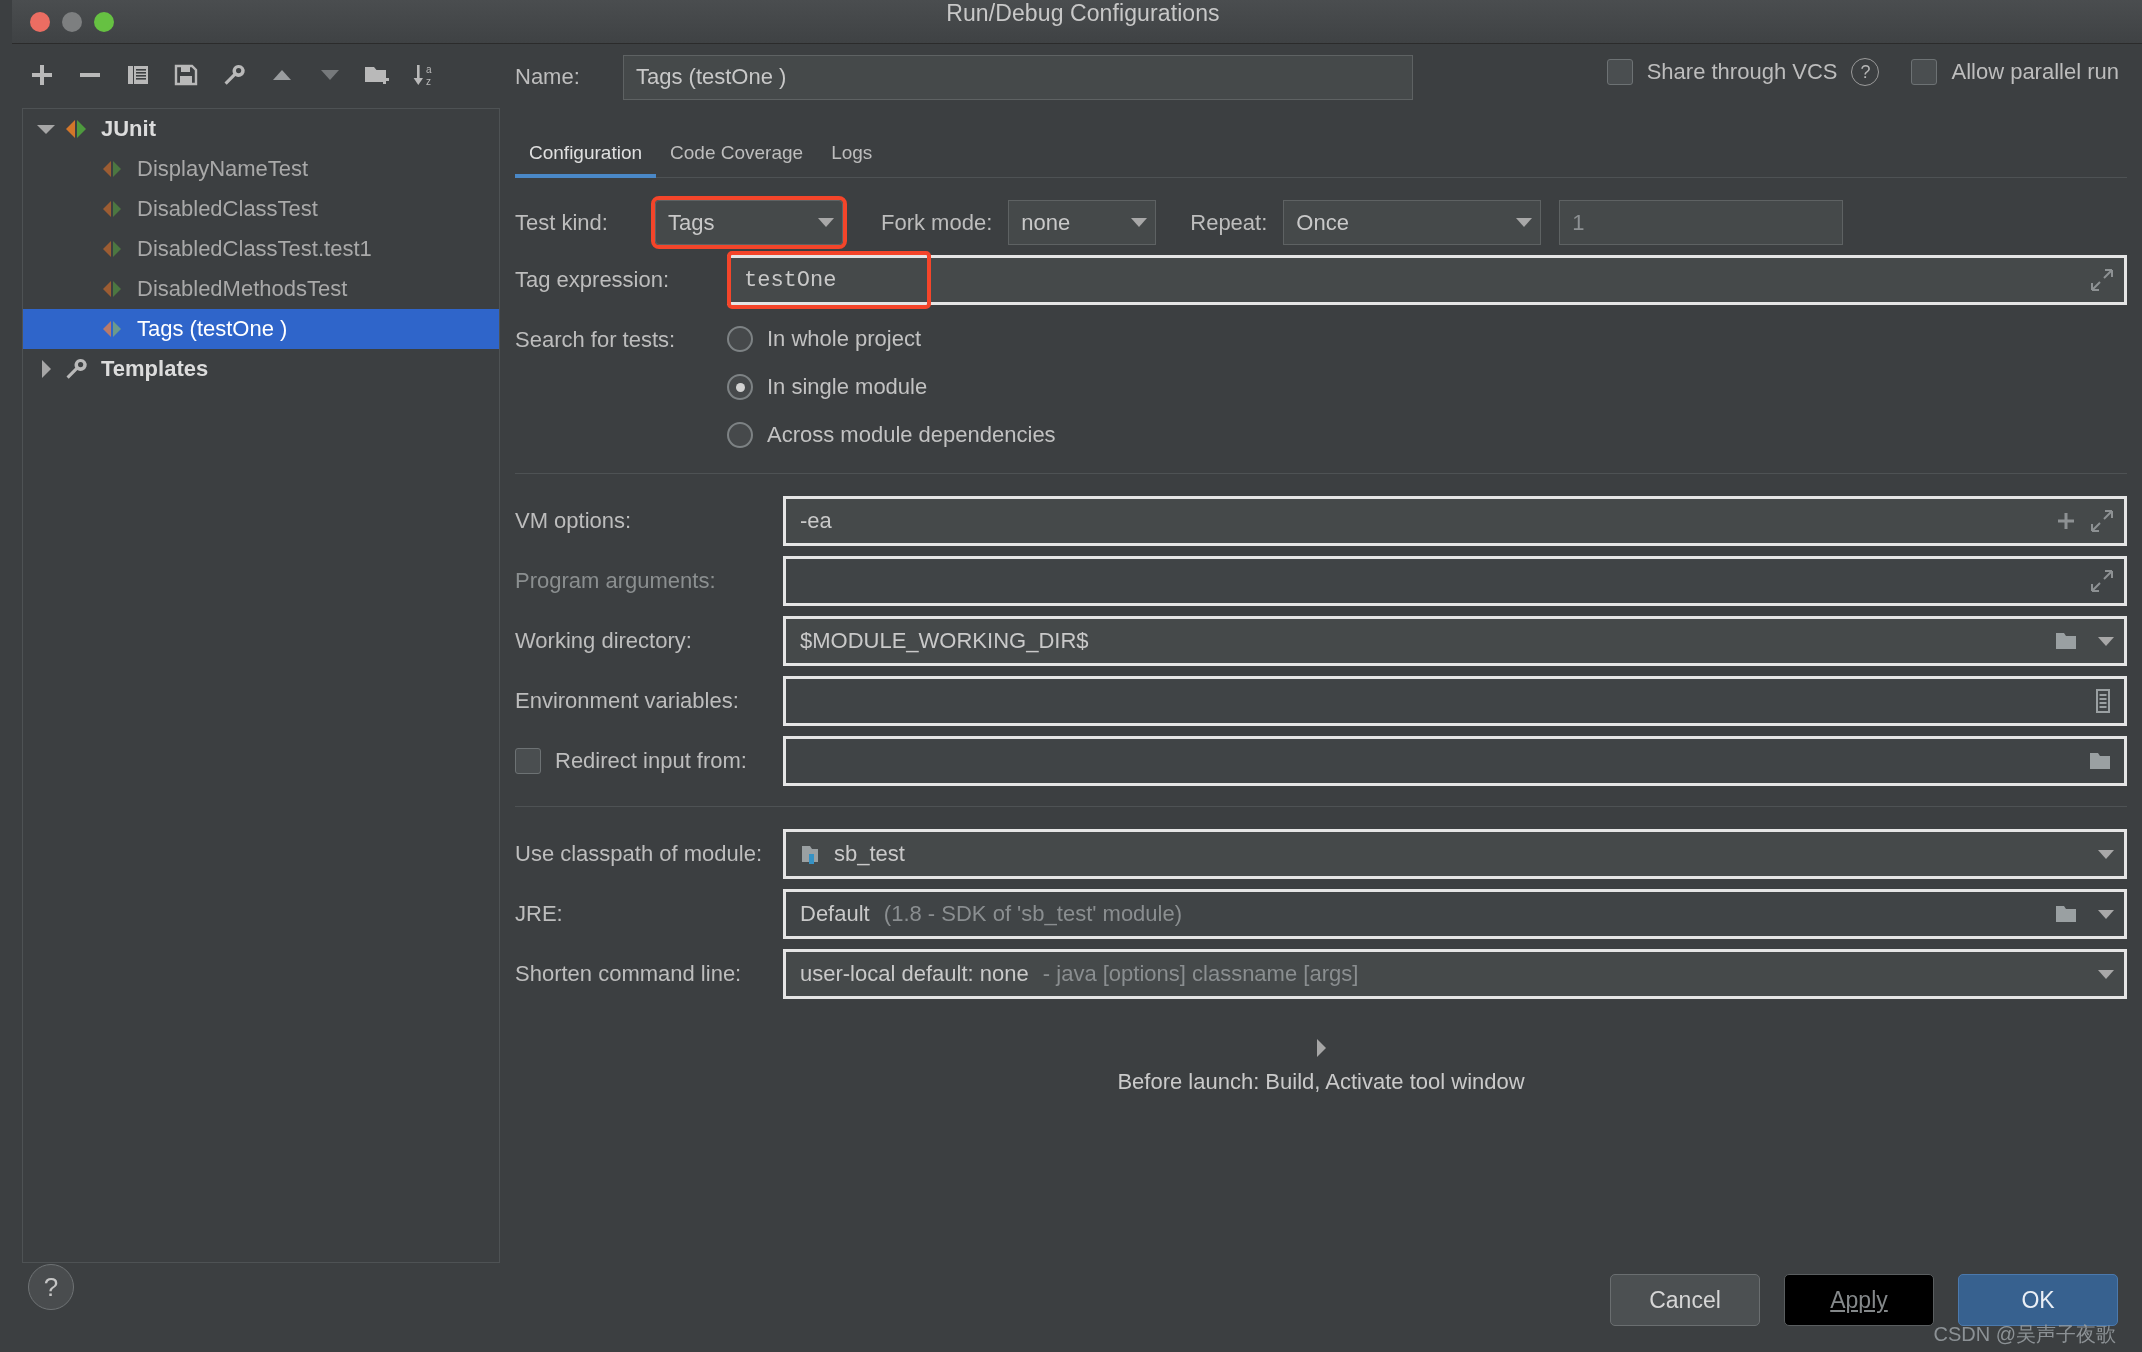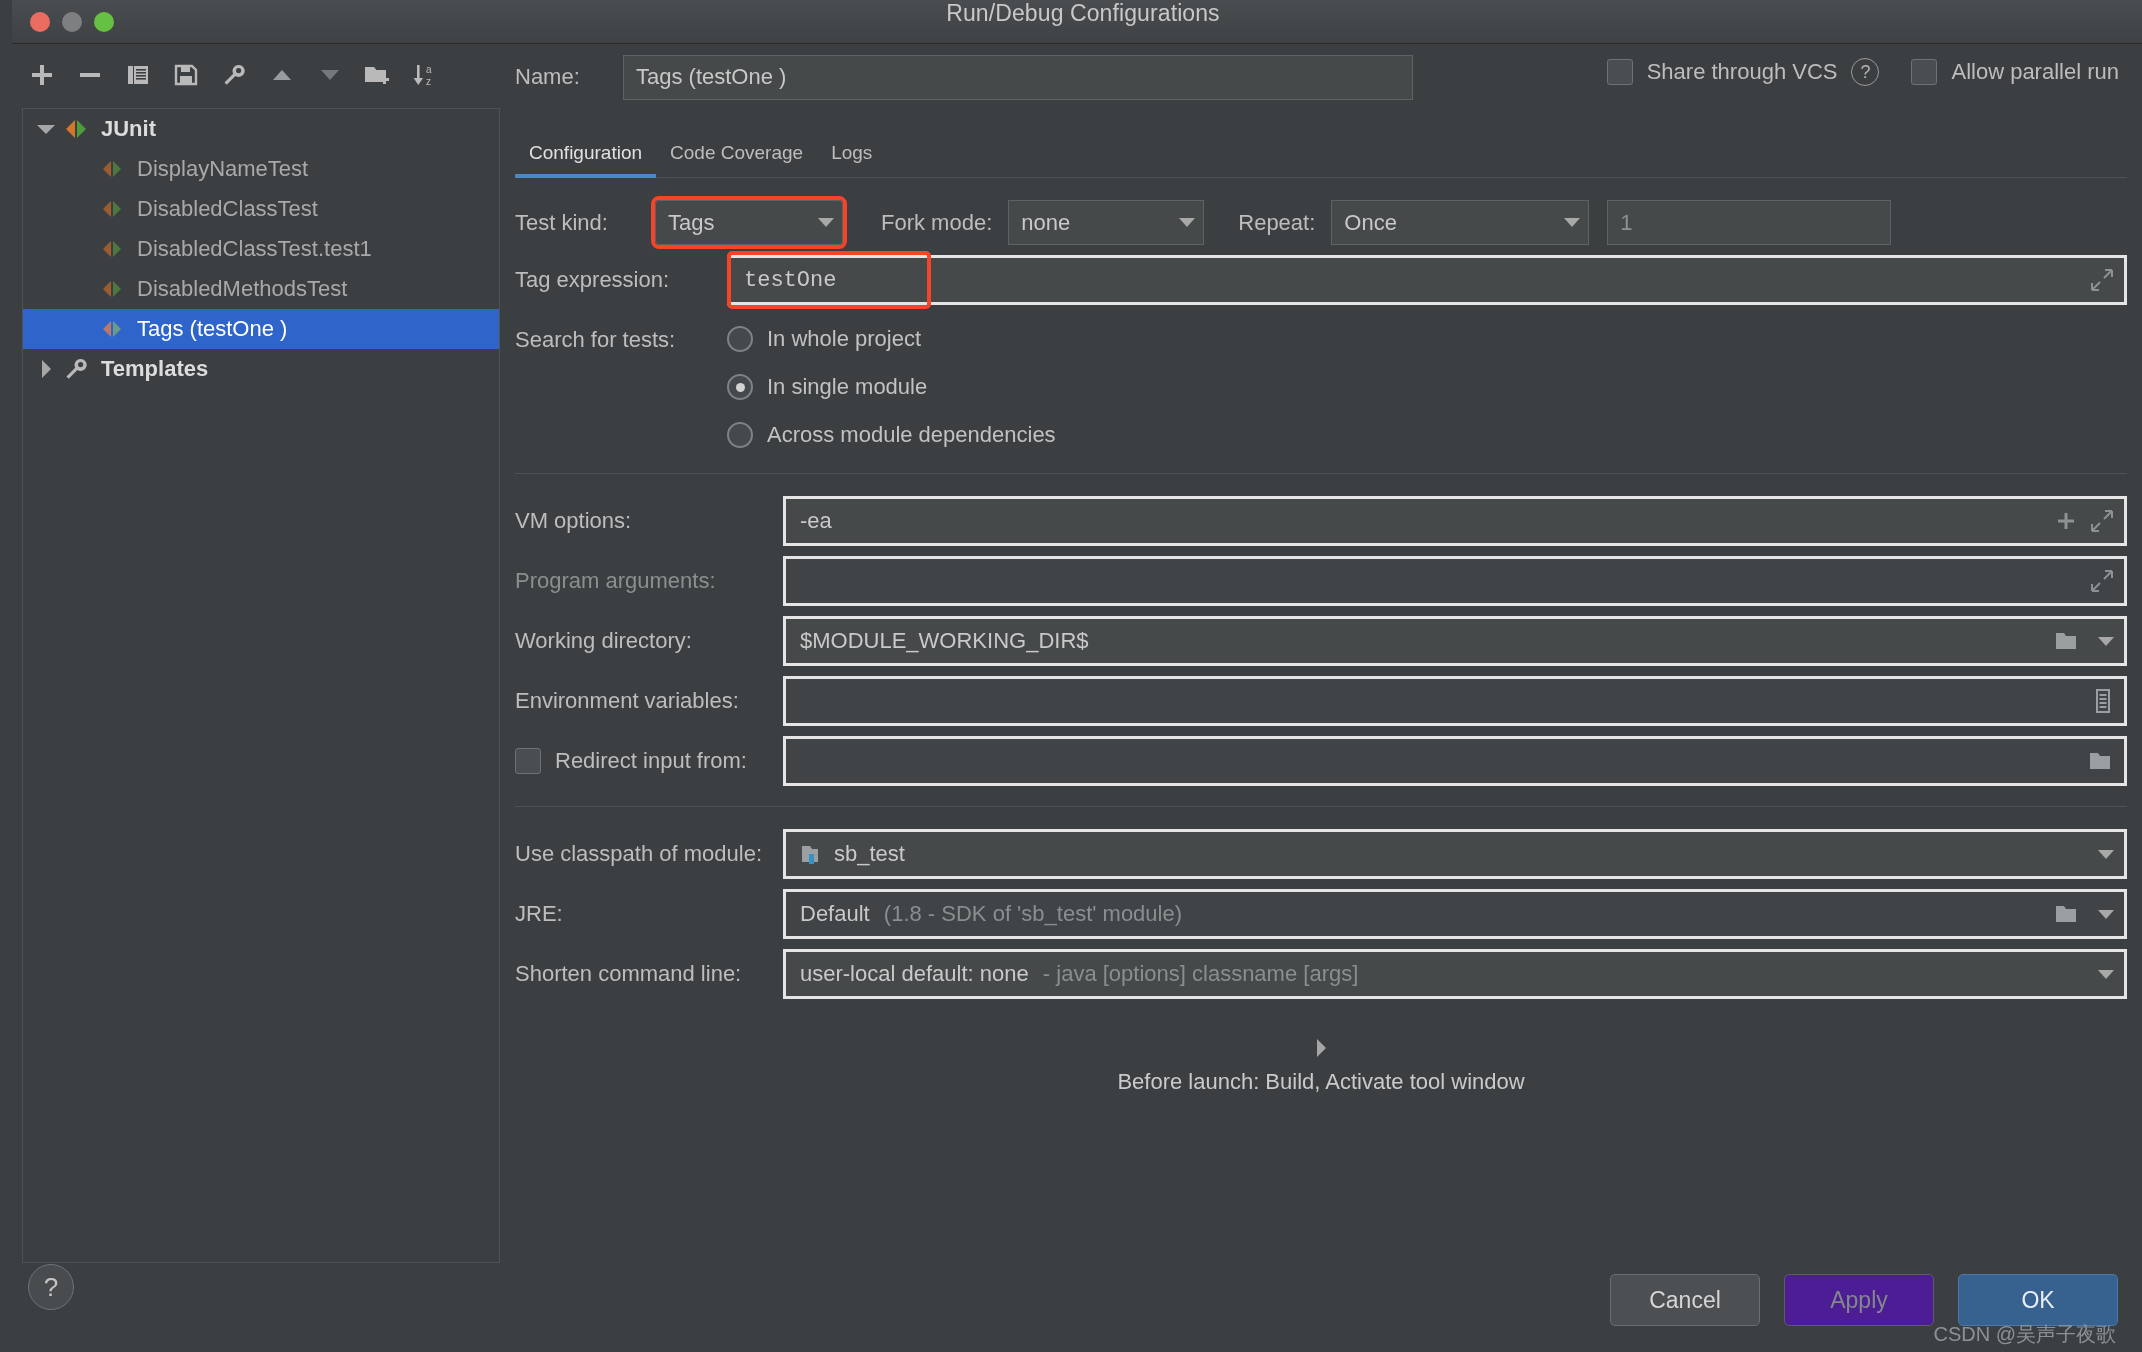--- a/index.html
+++ b/index.html
@@ -192,21 +192,21 @@
     position: absolute; right: 24px; bottom: 26px;
     display: flex; align-items: center; gap: 24px;
   }
   .btn {
     height: 52px; min-width: 150px; padding: 0 26px;
     border-radius: 5px; font-size: 23px;
     display: flex; align-items: center; justify-content: center;
     cursor: pointer;
   }
   .btn.cancel { background: #4c5052; border: 1px solid #6a6e70; color: #d6d6d6; }
-  .btn.apply { background: #4c1d95; border: 1px solid #5a5e60; color: #84888a; }
+  .btn.apply { background: #000000; border: 1px solid #5a5e60; color: #84888a; text-decoration: underline; }
   .btn.ok { background: #37618f; border: 1px solid #4b79ad; color: #e9eef5; min-width: 160px; }
 
   .watermark {
     position: absolute; right: 26px; bottom: 4px;
     font-size: 20px; color: #9aa0a4; opacity: .85;
     pointer-events: none;
   }
 </style>
 </head>
 <body>
@@ -397,21 +397,21 @@
 
     <div class="form">
 
       <div class="row">
         <span class="rlabel">Test kind:</span>
         <span class="combo redbox" style="width:188px;">
           <span>Tags</span>
           <span class="caret"></span>
         </span>
         <span class="rlabel" style="width:auto; margin-left:38px; margin-right:16px;">Fork mode:</span>
-        <span class="combo" style="width:196px;">
+        <span class="combo" style="width:148px;">
           <span>none</span>
           <span class="caret"></span>
         </span>
         <span class="rlabel" style="width:auto; margin-left:34px; margin-right:16px;">Repeat:</span>
         <span class="combo" style="width:258px;">
           <span>Once</span>
           <span class="caret"></span>
         </span>
         <span class="txtfield" style="width:284px; margin-left:18px; color:#8d9193;">1</span>
       </div>

